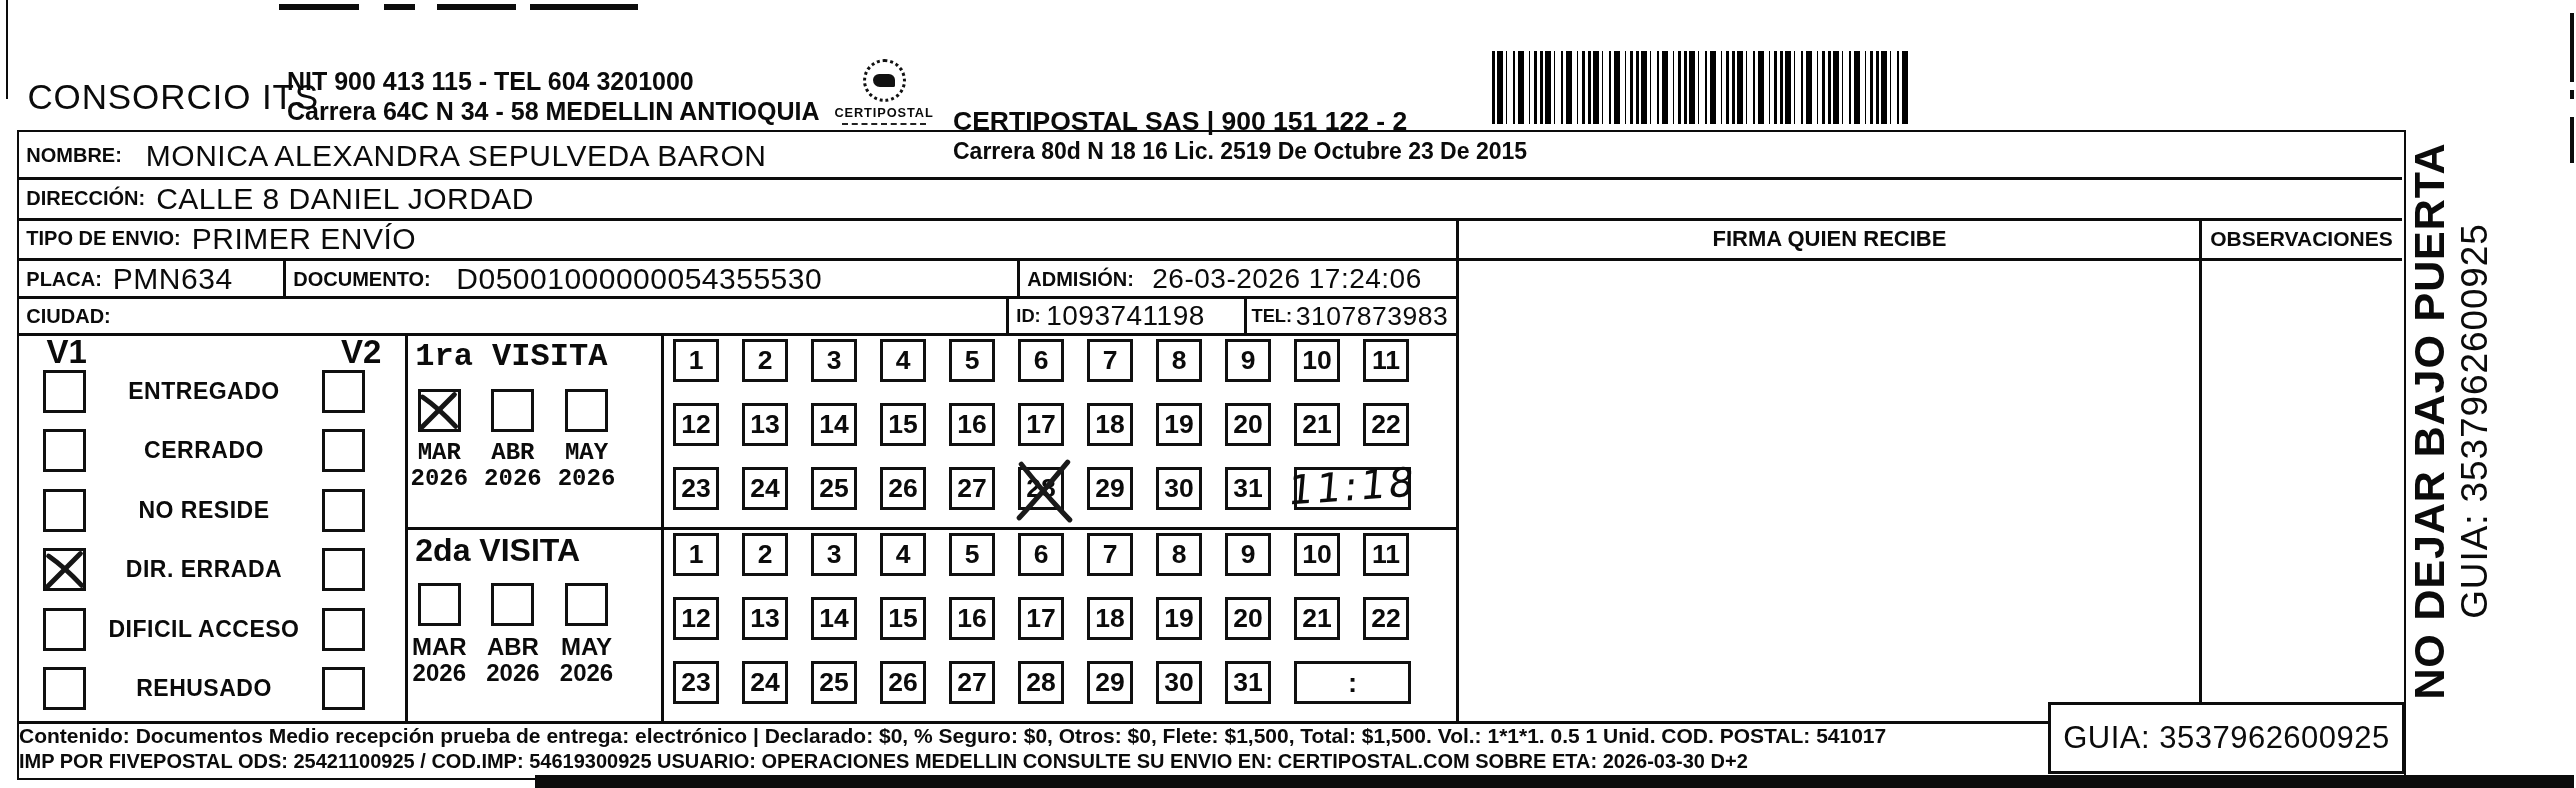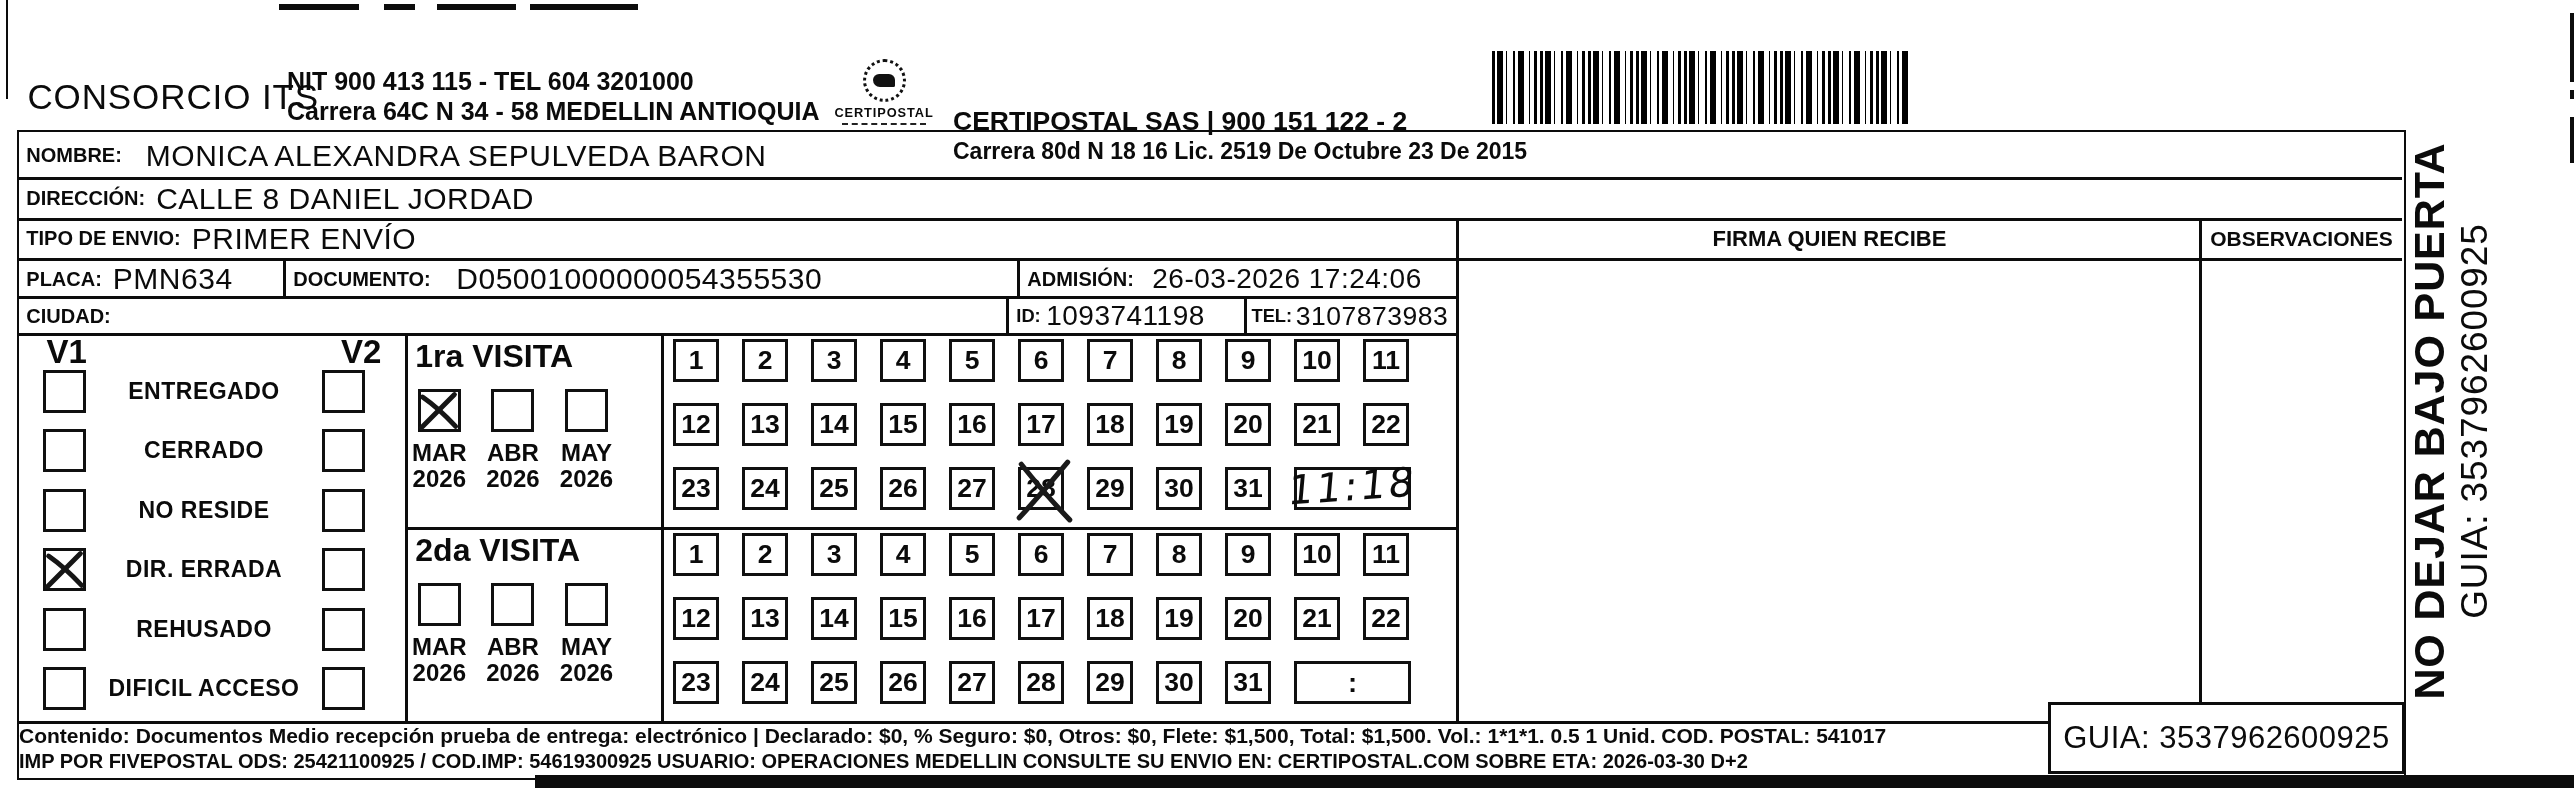--- a/index.html
+++ b/index.html
@@ -43,21 +43,21 @@
                flex-direction:column;justify-content:space-between;}
   .status-row{display:flex;align-items:center;}
   .status-label{flex:1;text-align:center;font-size:23px;font-weight:700;letter-spacing:0.5px;}
   .cb{width:37px;height:37px;border:3.7px solid #101010;background:#fff;position:relative;flex:0 0 auto;}
   .cb-v1{margin-left:24px;}
   .cb-v2{margin-right:40px;}
   .xmark{position:absolute;left:-6.4px;top:-6.4px;width:49px;height:49px;}
   .xmark path{stroke:#161616;stroke-width:4;fill:none;stroke-linecap:round;}
   
   .visit-strip{position:absolute;left:408px;width:251px;height:188px;}
-  #visit-strip-0{top:336px;}
+  #visit-strip-0{top:336px;font-family:Liberation Mono, monospace;}
   #visit-strip-1{top:530px;}
   .visit-title{font-size:32px;font-weight:700;margin:1.8px 0 0 7.3px;}
   .months-row{display:flex;gap:14.6px;padding-left:1.8px;margin-top:14.6px;}
   .month-unit{display:flex;flex-direction:column;align-items:center;width:59px;}
   .cb-month{margin-bottom:7.3px;}
   .month-label{font-size:24px;font-weight:700;line-height:25.6px;}
   .month-year{font-size:24px;font-weight:700;line-height:27.4px;}
   
   .calendar{position:absolute;left:664px;width:792px;height:188px;display:flex;
             flex-direction:column;justify-content:space-between;padding:5.5px 0 11px 9.1px;box-sizing:border-box;}
@@ -199,26 +199,26 @@
             <svg class="xmark" viewBox="0 0 40 40">
               <path d="M7 9 Q 20 18 34 33"></path>
               <path d="M33 7 Q 20 20 6 34"></path>
             </svg>
           </div>
           <div class="status-label">DIR. ERRADA</div>
           <div class="cb cb-v2"></div>
         </div>
         <div class="status-row">
           <div class="cb cb-v1"></div>
+          <div class="status-label">DIFICIL ACCESO</div>
+          <div class="cb cb-v2"></div>
+        </div>
+        <div class="status-row">
+          <div class="cb cb-v1"></div>
           <div class="status-label">REHUSADO</div>
-          <div class="cb cb-v2"></div>
-        </div>
-        <div class="status-row">
-          <div class="cb cb-v1"></div>
-          <div class="status-label">DIFICIL ACCESO</div>
           <div class="cb cb-v2"></div>
         </div>
       </div>
   </div>
 
   <div class="visit-strip" id="visit-strip-0">
       <div class="visit-title">1ra VISITA</div>
       <div class="months-row">
         <div class="month-unit">
           <div class="cb cb-month">

